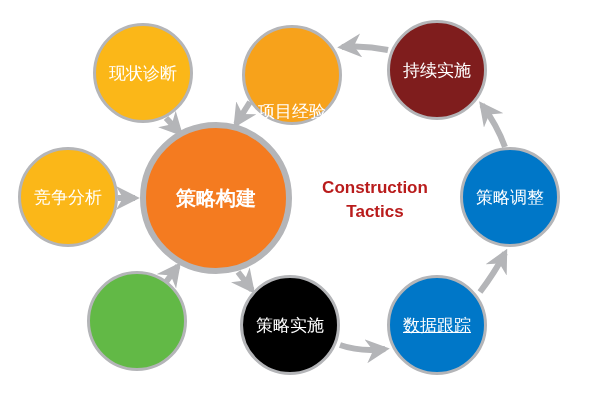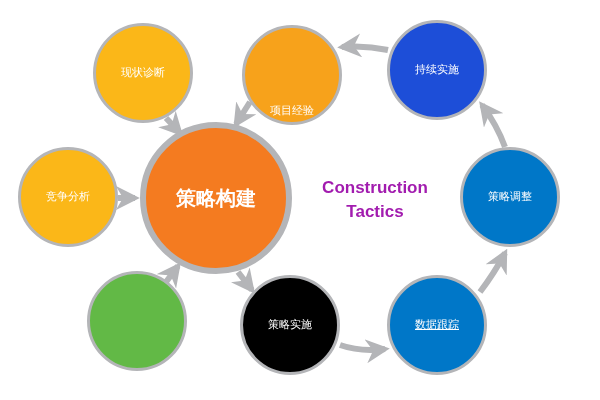--- a/index.html
+++ b/index.html
@@ -1,23 +1,23 @@
 <!DOCTYPE html>
 <html><head>
 <meta charset="utf-8">
 <style>
   html, body { margin:0; padding:0; background:#ffffff; }
   body { width:600px; height:400px; position:relative; overflow:hidden; font-family:"DejaVu Sans", sans-serif; }
   svg.links { position:absolute; left:0; top:0; width:600px; height:400px; }
   .node { position:absolute; border-radius:50%; box-sizing:border-box; border:3px solid #b4b5b8; display:flex; align-items:center; justify-content:center; text-align:center; color:#fff; }
-  .node span { display:block; font-size:11px; line-height:22px; letter-spacing:0px; }
+  .node span { display:block; font-size:17px; line-height:22px; letter-spacing:0px; }
   .node.small { width:100px; height:100px; }
   .node.center { width:152px; height:152px; border-width:6px; }
   .node.center span { font-size:20px; font-weight:bold; line-height:34px; }
-  .title { position:absolute; left:300px; top:176px; width:150px; text-align:center; font-family:"Liberation Sans", sans-serif; font-weight:bold; font-size:17px; line-height:24px; color:#a21caf; }
+  .title { position:absolute; left:300px; top:176px; width:150px; text-align:center; font-family:"Liberation Sans", sans-serif; font-weight:bold; font-size:17px; line-height:24px; color:#b91c1c; }
 </style>
 </head>
 <body>
 
 <svg class="links" viewBox="0 0 600 400">
   <defs>
     <marker id="ah" viewBox="0 0 10 10" refX="8" refY="5" markerWidth="4" markerHeight="4" orient="auto">
       <path d="M0,0 L10,5 L0,10 L3,5 Z" fill="#b4b5b8"></path>
     </marker>
   </defs>
@@ -44,21 +44,21 @@
 </svg>
 
 <div class="node small" style="left:93px; top:23px; background:#fbb718;">
   <span>现状诊断</span>
 </div>
 
 <div class="node small" style="left:242px; top:25px; background:#f7a21b;align-items:flex-end;">
   <span>项目经验</span>
 </div>
 
-<div class="node small" style="left:387px; top:20px; background:#1d4ed8;">
+<div class="node small" style="left:387px; top:20px; background:#7f1d1d;">
   <span>持续实施</span>
 </div>
 
 <div class="node small" style="left:18px; top:147px; background:#fbb718;">
   <span>竞争分析</span>
 </div>
 
 <div class="node center" style="left:140px; top:122px; background:#f47b20;">
   <span>策略构建</span>
 </div>

